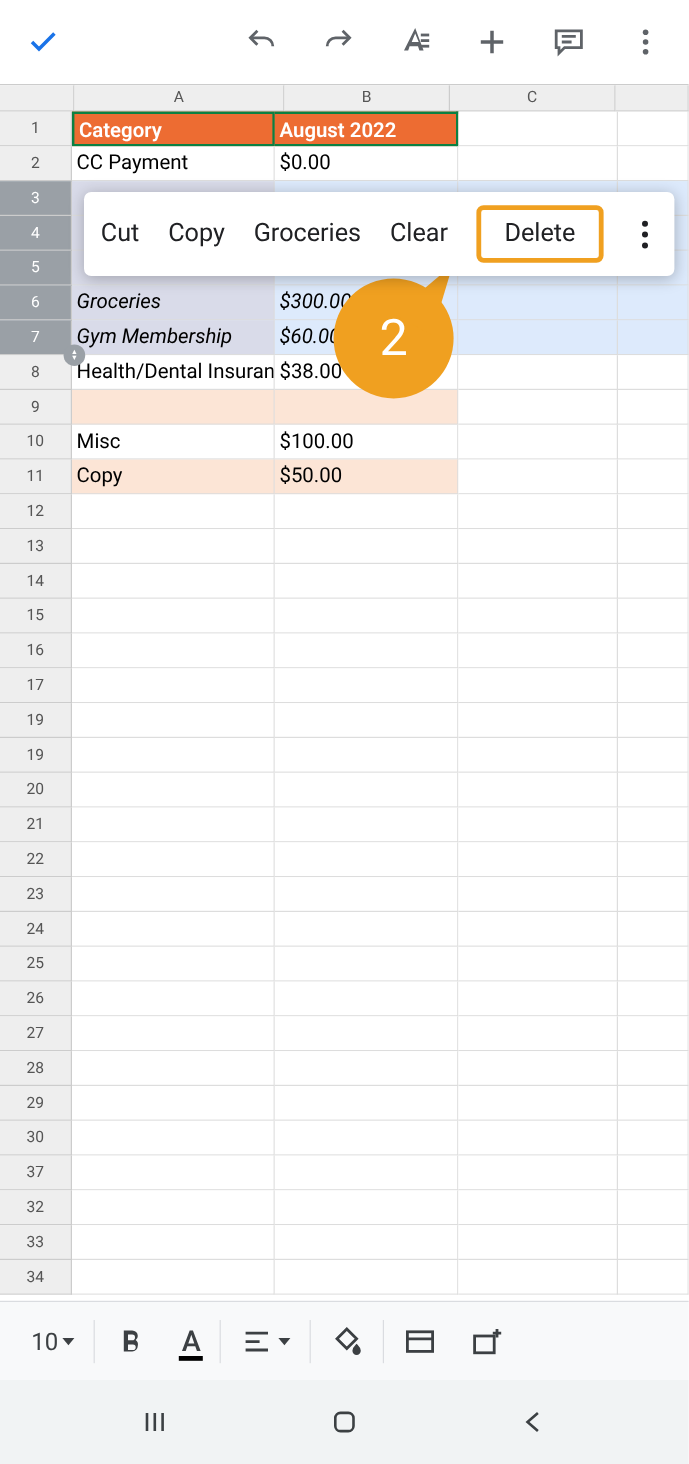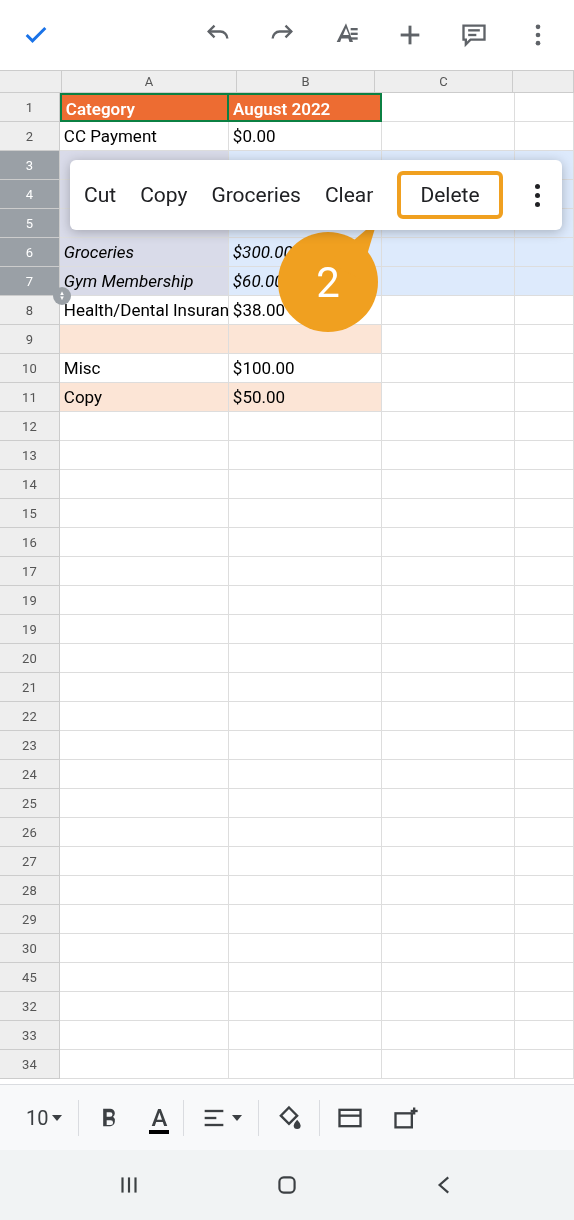--- a/index.html
+++ b/index.html
@@ -553,21 +553,21 @@
         <div class="cell col-D"></div>
       </div>
       <div class="row">
         <div class="row-h">30</div>
         <div class="cell col-A"></div>
         <div class="cell col-B"></div>
         <div class="cell col-C"></div>
         <div class="cell col-D"></div>
       </div>
       <div class="row">
-        <div class="row-h">45</div>
+        <div class="row-h">37</div>
         <div class="cell col-A"></div>
         <div class="cell col-B"></div>
         <div class="cell col-C"></div>
         <div class="cell col-D"></div>
       </div>
       <div class="row">
         <div class="row-h">32</div>
         <div class="cell col-A"></div>
         <div class="cell col-B"></div>
         <div class="cell col-C"></div>

